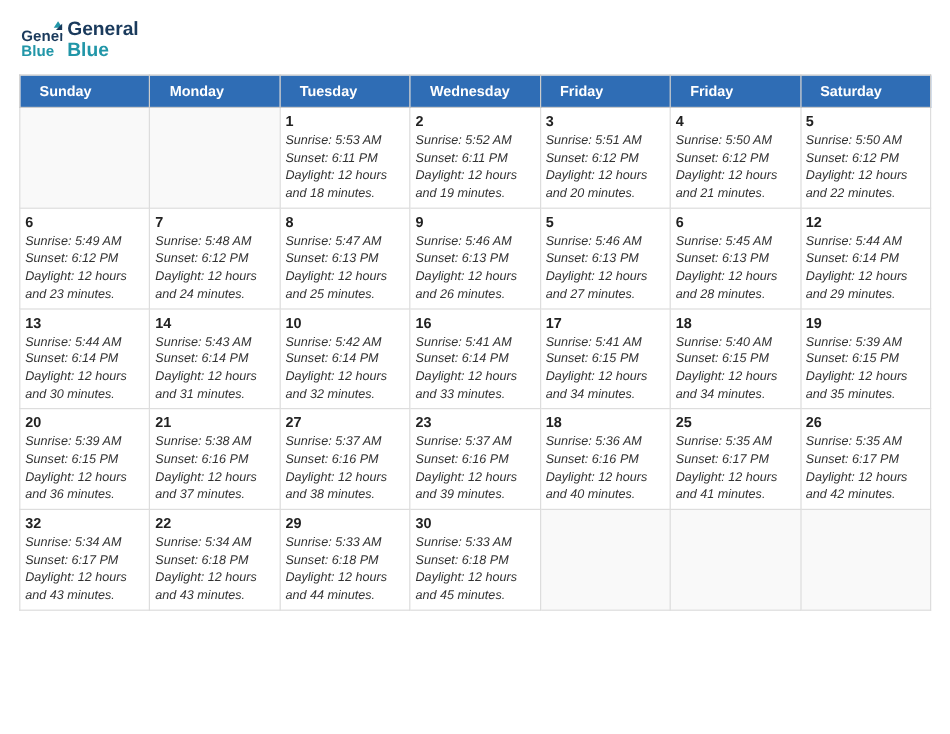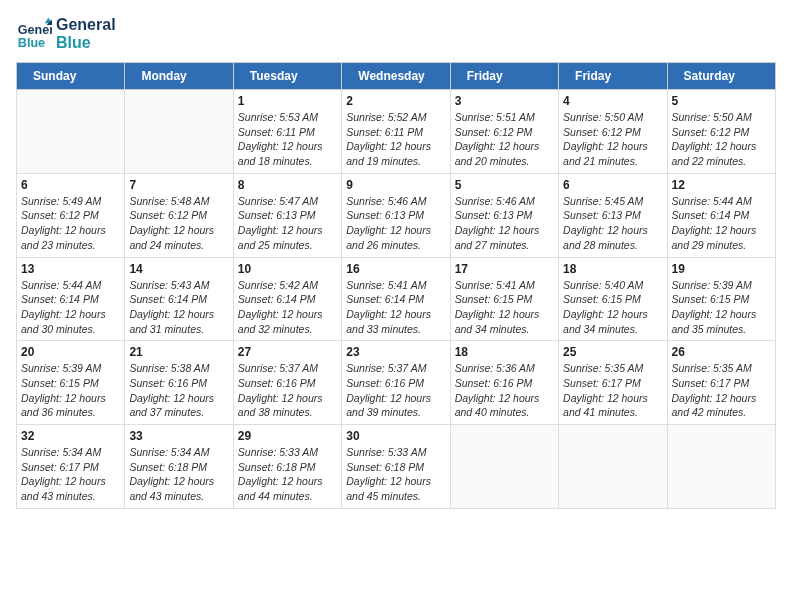--- a/index.html
+++ b/index.html
@@ -228,21 +228,21 @@
           <span class="day-number">26</span>
           <div class="day-info">Sunrise: 5:35 AM<br>Sunset: 6:17 PM<br>Daylight: 12 hours and 42 minutes.</div>
         </td>
       </tr>
       <tr>
         <td>
           <span class="day-number">32</span>
           <div class="day-info">Sunrise: 5:34 AM<br>Sunset: 6:17 PM<br>Daylight: 12 hours and 43 minutes.</div>
         </td>
         <td>
-          <span class="day-number">33</span>
+          <span class="day-number">22</span>
           <div class="day-info">Sunrise: 5:34 AM<br>Sunset: 6:18 PM<br>Daylight: 12 hours and 43 minutes.</div>
         </td>
         <td>
           <span class="day-number">29</span>
           <div class="day-info">Sunrise: 5:33 AM<br>Sunset: 6:18 PM<br>Daylight: 12 hours and 44 minutes.</div>
         </td>
         <td>
           <span class="day-number">30</span>
           <div class="day-info">Sunrise: 5:33 AM<br>Sunset: 6:18 PM<br>Daylight: 12 hours and 45 minutes.</div>
         </td>

